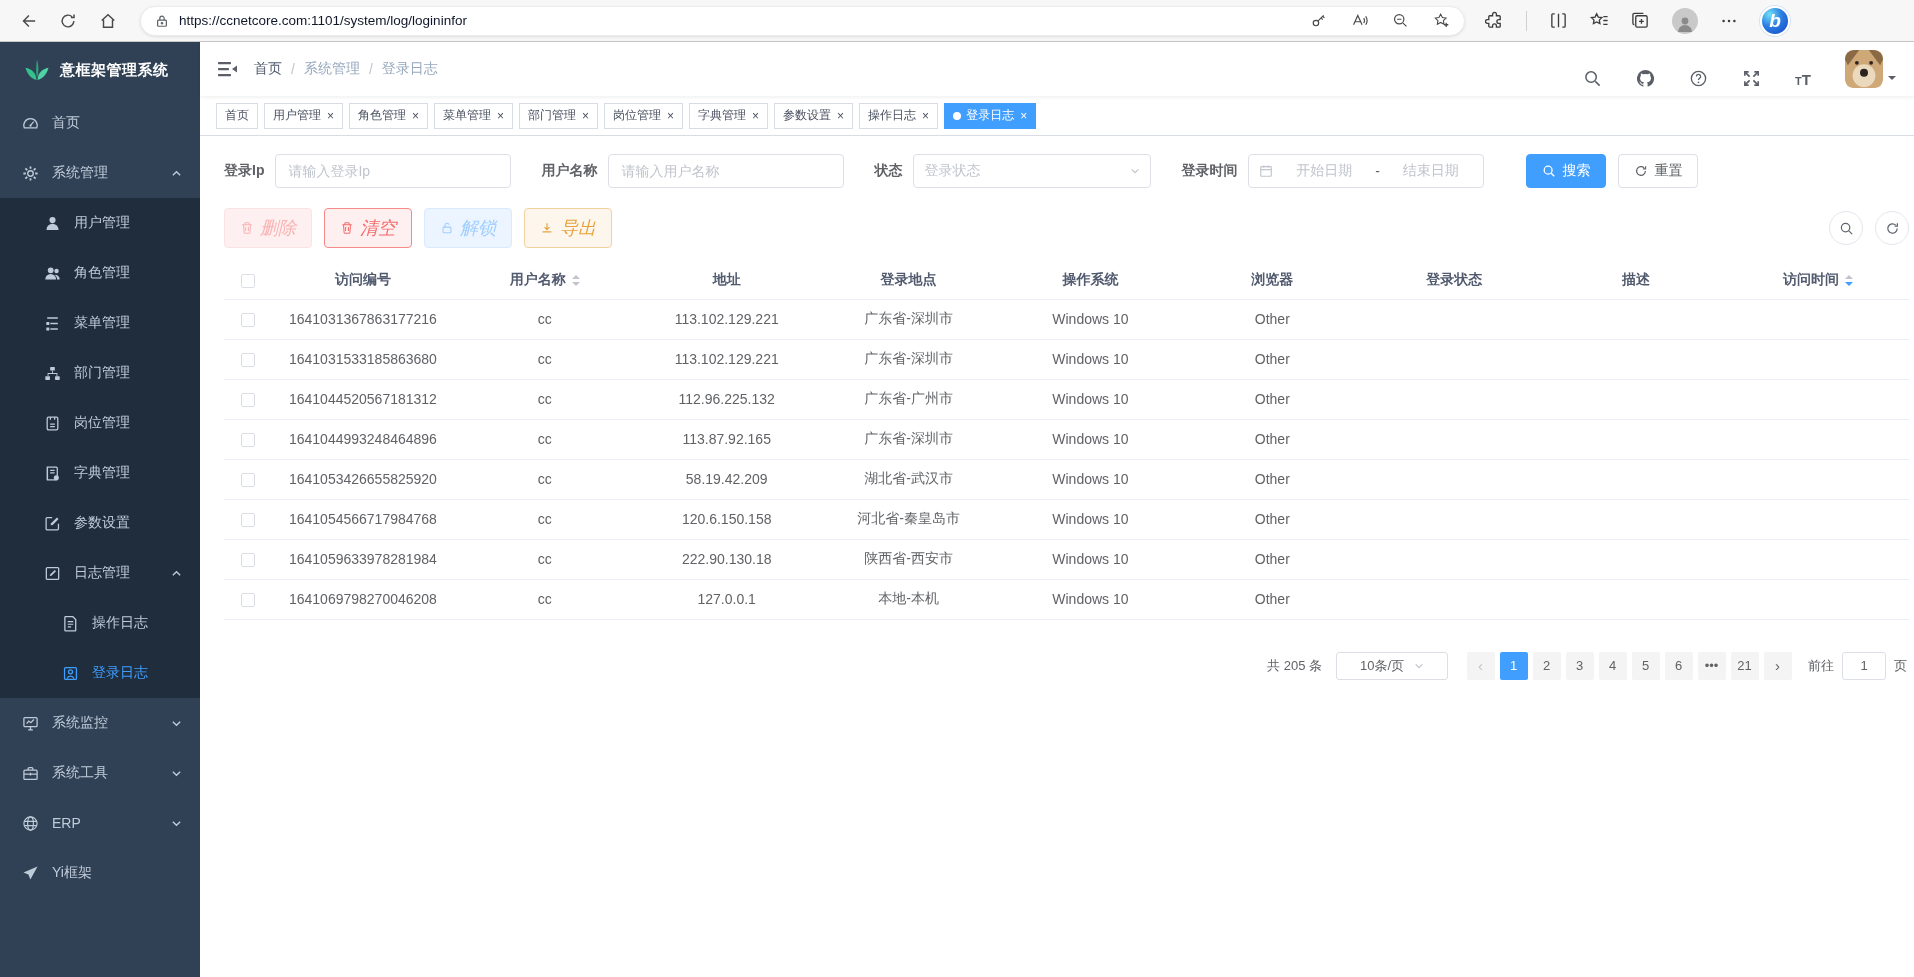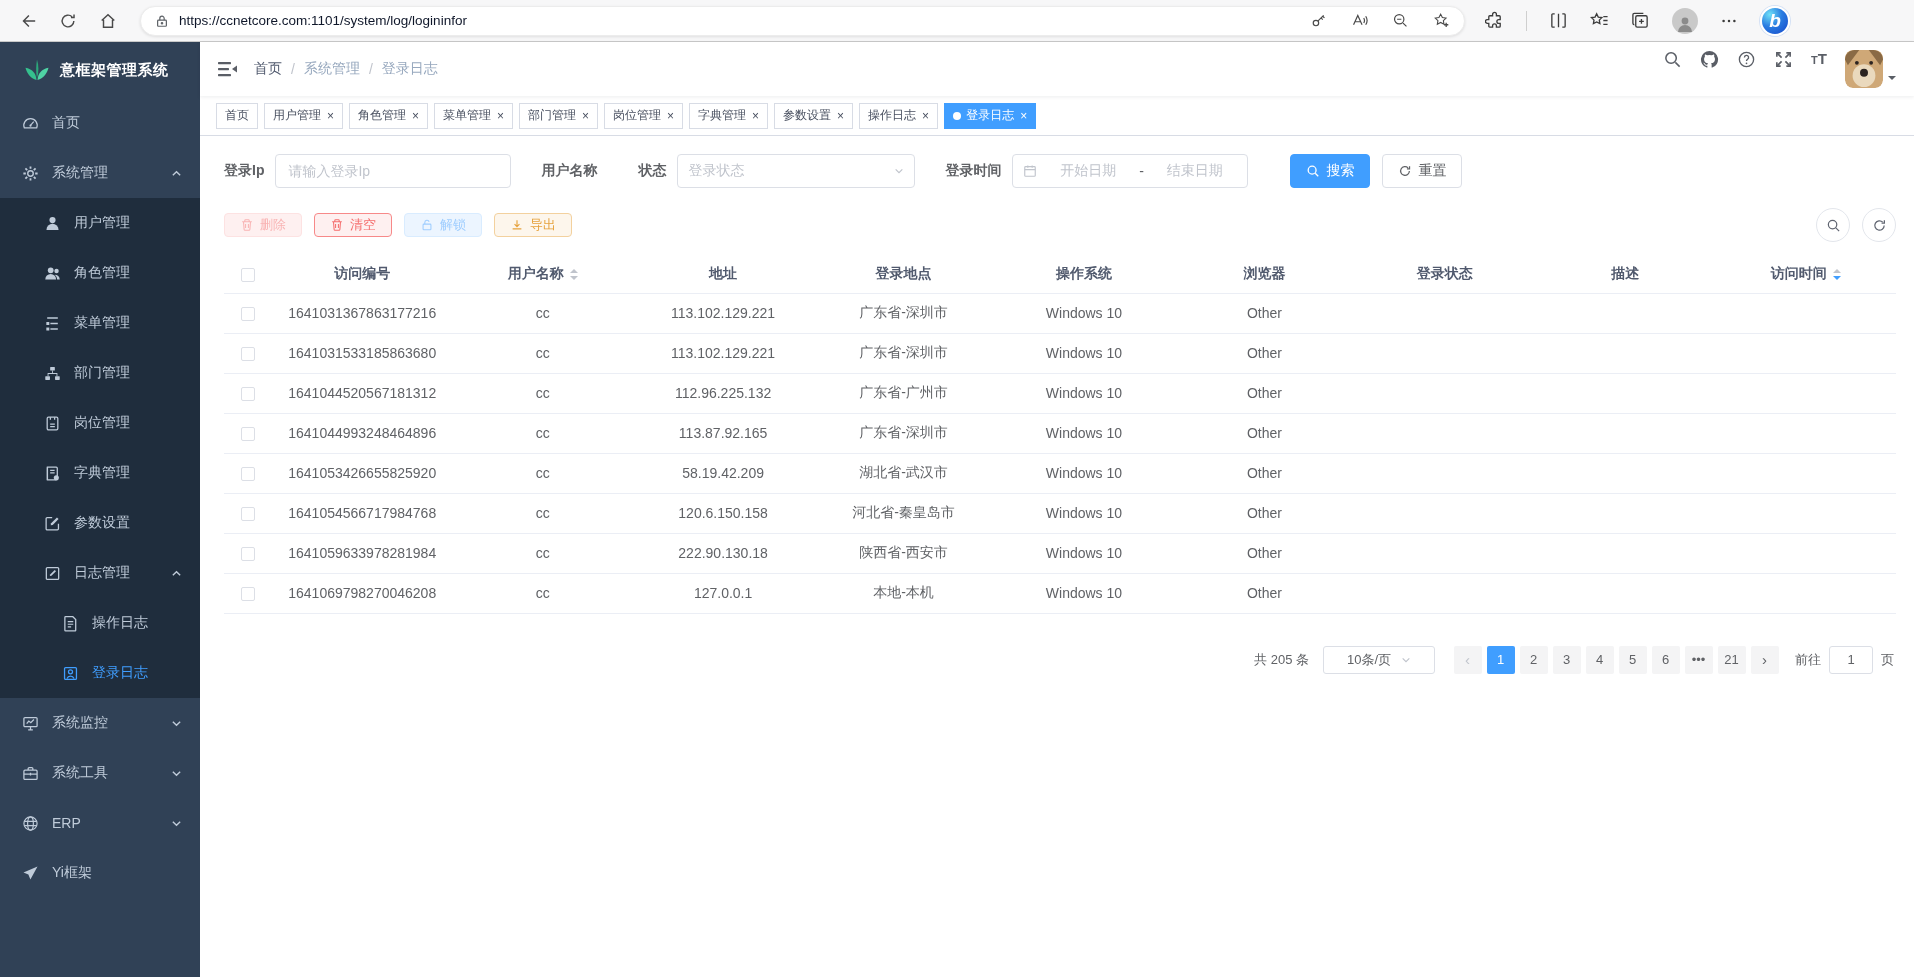--- a/index.html
+++ b/index.html
@@ -49,21 +49,21 @@
 
   
   .main { flex:1; display:flex; flex-direction:column; min-width:0; background:#fff; }
   .navbar { height:54px; display:flex; align-items:center; padding:0 18px 0 16px;
     box-shadow:0 1px 4px rgba(0,21,41,.08); position:relative; z-index:2; background:#fff; }
   .hamburger { width:22px; height:22px; color:#5a5e66; margin-right:16px; cursor:pointer; }
   .crumb { font-size:14px; }
   .crumb-first { color:#515a6e; }
   .crumb-rest { color:#97a8be; }
   .crumb-sep { color:#c0c4cc; margin:0 9px; }
-  .nav-right { margin-left:auto; display:flex; align-items:flex-start; gap:18px; color:#5a5e66; }
+  .nav-right { margin-left:auto; display:flex; align-items:flex-end; gap:34px; color:#5a5e66; }
   .nav-right .nico { width:19px; height:19px; cursor:pointer; }
   .font-size-ico { font-size:15px; font-weight:bold; color:#5a5e66; cursor:pointer; }
   .font-size-ico .small-t { font-size:11px; }
   .avatar-wrap { display:flex; align-items:flex-end; gap:5px; cursor:pointer; }
   .avatar { width:38px; height:38px; border-radius:8px; overflow:hidden; }
   .avatar-caret { width:0; height:0; border:4px solid transparent; border-top-color:#5a5e66;
     margin-bottom:4px; }
 
   
   .tags-view { height:40px; display:flex; align-items:center; padding:0 16px; gap:6px;
@@ -71,21 +71,21 @@
   .tag { height:26px; display:inline-flex; align-items:center; gap:5px; padding:0 8px;
     border:1px solid #d8dce5; background:#fff; color:#495060; font-size:12px; cursor:pointer;
     white-space:nowrap; }
   .tag .dot { display:none; width:8px; height:8px; border-radius:50%; background:#fff; }
   .tag.active { background:#409eff; border-color:#409eff; color:#fff; }
   .tag.active .dot { display:inline-block; }
   .tag-close { font-size:12px; line-height:1; padding-left:1px; }
   .tag-close:empty { display:none; }
 
   
-  .content { flex:1; padding:14px 18px 0 24px; }
+  .content { flex:1; padding:14px 5px 0 24px; }
 
   .filter-row { display:flex; align-items:center; margin:4px 0 20px; }
   .f-label { font-size:14px; font-weight:bold; color:#606266; margin-right:11px; white-space:nowrap; }
   .f-input { width:236px; height:34px; border:1px solid #dcdfe6; border-radius:4px;
     padding:0 12px; font-size:14px; color:#c2410c; background:#fff; outline:none;
     font-family:inherit; }
   .f-input::placeholder { color:#c0c4cc; }
   .f-group { display:flex; align-items:center; margin-right:30px; }
   .f-select { width:238px; height:34px; border:1px solid #dcdfe6; border-radius:4px;
     display:flex; align-items:center; padding:0 10px; color:#c0c4cc; font-size:14px;
@@ -96,21 +96,21 @@
     cursor:pointer; }
   .f-date .ph { color:#c0c4cc; flex:1; text-align:center; }
   .f-date .dsep { color:#606266; }
   .btn { height:34px; border-radius:4px; font-size:14px; display:inline-flex; align-items:center;
     gap:6px; padding:0 15px; cursor:pointer; border:1px solid transparent; font-family:inherit; }
   .btn svg { width:14px; height:14px; }
   .btn-primary { background:#409eff; border-color:#409eff; color:#fff; margin-left:22px; }
   .btn-plain { background:#fff; border-color:#dcdfe6; color:#606266; margin-left:12px; }
 
   .toolbar-row { display:flex; align-items:center; margin-bottom:14px; }
-  .tbtn { height:24px; font-size:13px; padding:0 15px; }
+  .tbtn { height:40px; font-size:18px; padding:0 15px;font-style:italic; }
   .btn-del { background:#fef0f0; border-color:#fde2e2; color:#f9b3b3; margin-right:12px; }
   .btn-clear { background:#fef0f0; border-color:#f78989; color:#f56c6c; margin-right:12px; }
   .btn-unlock { background:#ecf5ff; border-color:#d9ecff; color:#9ecdff; margin-right:12px; }
   .btn-export { background:#fdf6ec; border-color:#f3d19e; color:#e6a23c; }
   .tool-right { margin-left:auto; display:flex; gap:12px; }
   .circle-btn { width:34px; height:34px; border-radius:50%; border:1px solid #e3e6ec;
     background:#fff; color:#5f6470; display:flex; align-items:center; justify-content:center;
     cursor:pointer; }
   .circle-btn svg { width:15px; height:15px; }
 
@@ -593,20 +593,21 @@
 
     <div class="content">
 
       <div class="filter-row">
         <div class="f-group">
           <span class="f-label">登录Ip</span>
           <input class="f-input" placeholder="请输入登录Ip" style="">
         </div>
         <div class="f-group">
           <span class="f-label">用户名称</span>
+          <input class="f-input" placeholder="请输入用户名称" style="">
         </div>
         <div class="f-group">
           <span class="f-label">状态</span>
           <div class="f-select">
             <span>登录状态</span>
             <span class="sel-caret">
               <svg viewBox="0 0 12 12" fill="none" stroke="currentColor" stroke-width="1.4">
                   <path d="m2 4 4 4 4-4"></path>
                 </svg>
             </span>

